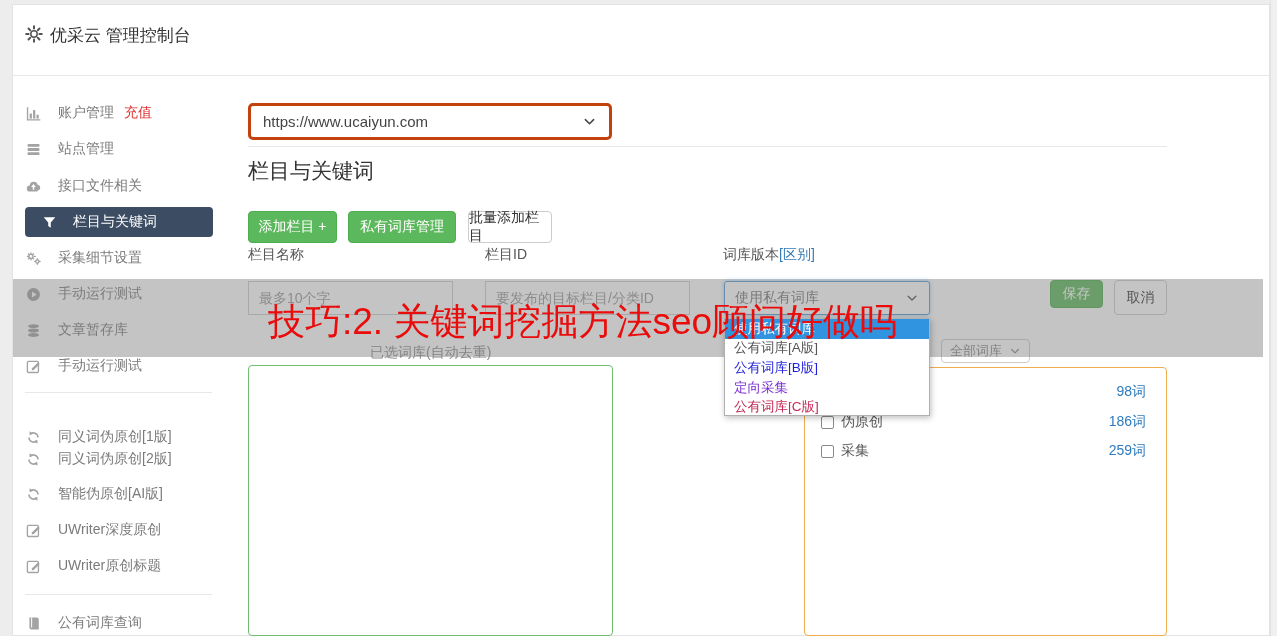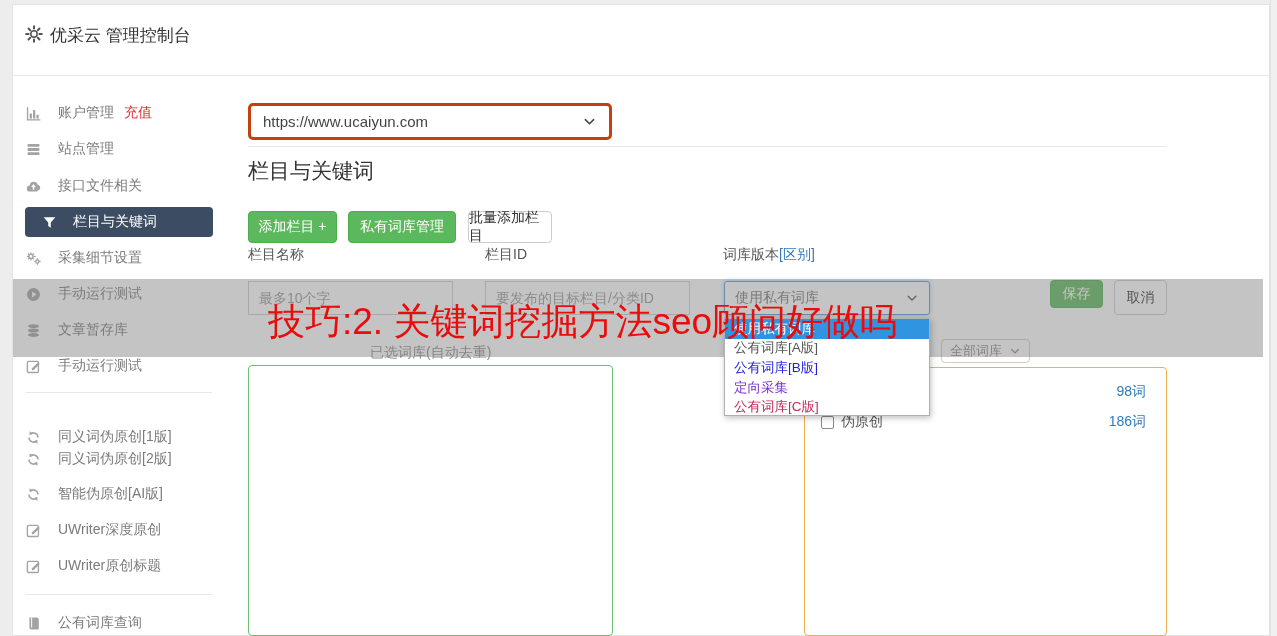--- a/index.html
+++ b/index.html
@@ -319,20 +319,25 @@
   <div class="lib-row" style="top:13px">
     <span class="cbx"></span>
     <span class="lbl"></span>
     <span class="cnt">98词</span>
   </div>
   <div class="lib-row" style="top:43px">
     <span class="cbx"></span>
     <span class="lbl">伪原创</span>
     <span class="cnt">186词</span>
   </div>
+  <div class="lib-row" style="top:72px">
+    <span class="cbx"></span>
+    <span class="lbl">采集</span>
+    <span class="cnt">259词</span>
+  </div>
 </div>
 
 <div class="banner"></div>
 
 <div class="dd">
   <div class="dd-opt dd-sel">使用私有词库</div>
   <div class="dd-opt" style="color: rgb(85, 85, 85);">公有词库[A版]</div>
   <div class="dd-opt" style="color: rgb(31, 31, 216);">公有词库[B版]</div>
   <div class="dd-opt" style="color: rgb(122, 47, 208);">定向采集</div>
   <div class="dd-opt" style="color: rgb(196, 42, 86);">公有词库[C版]</div>

